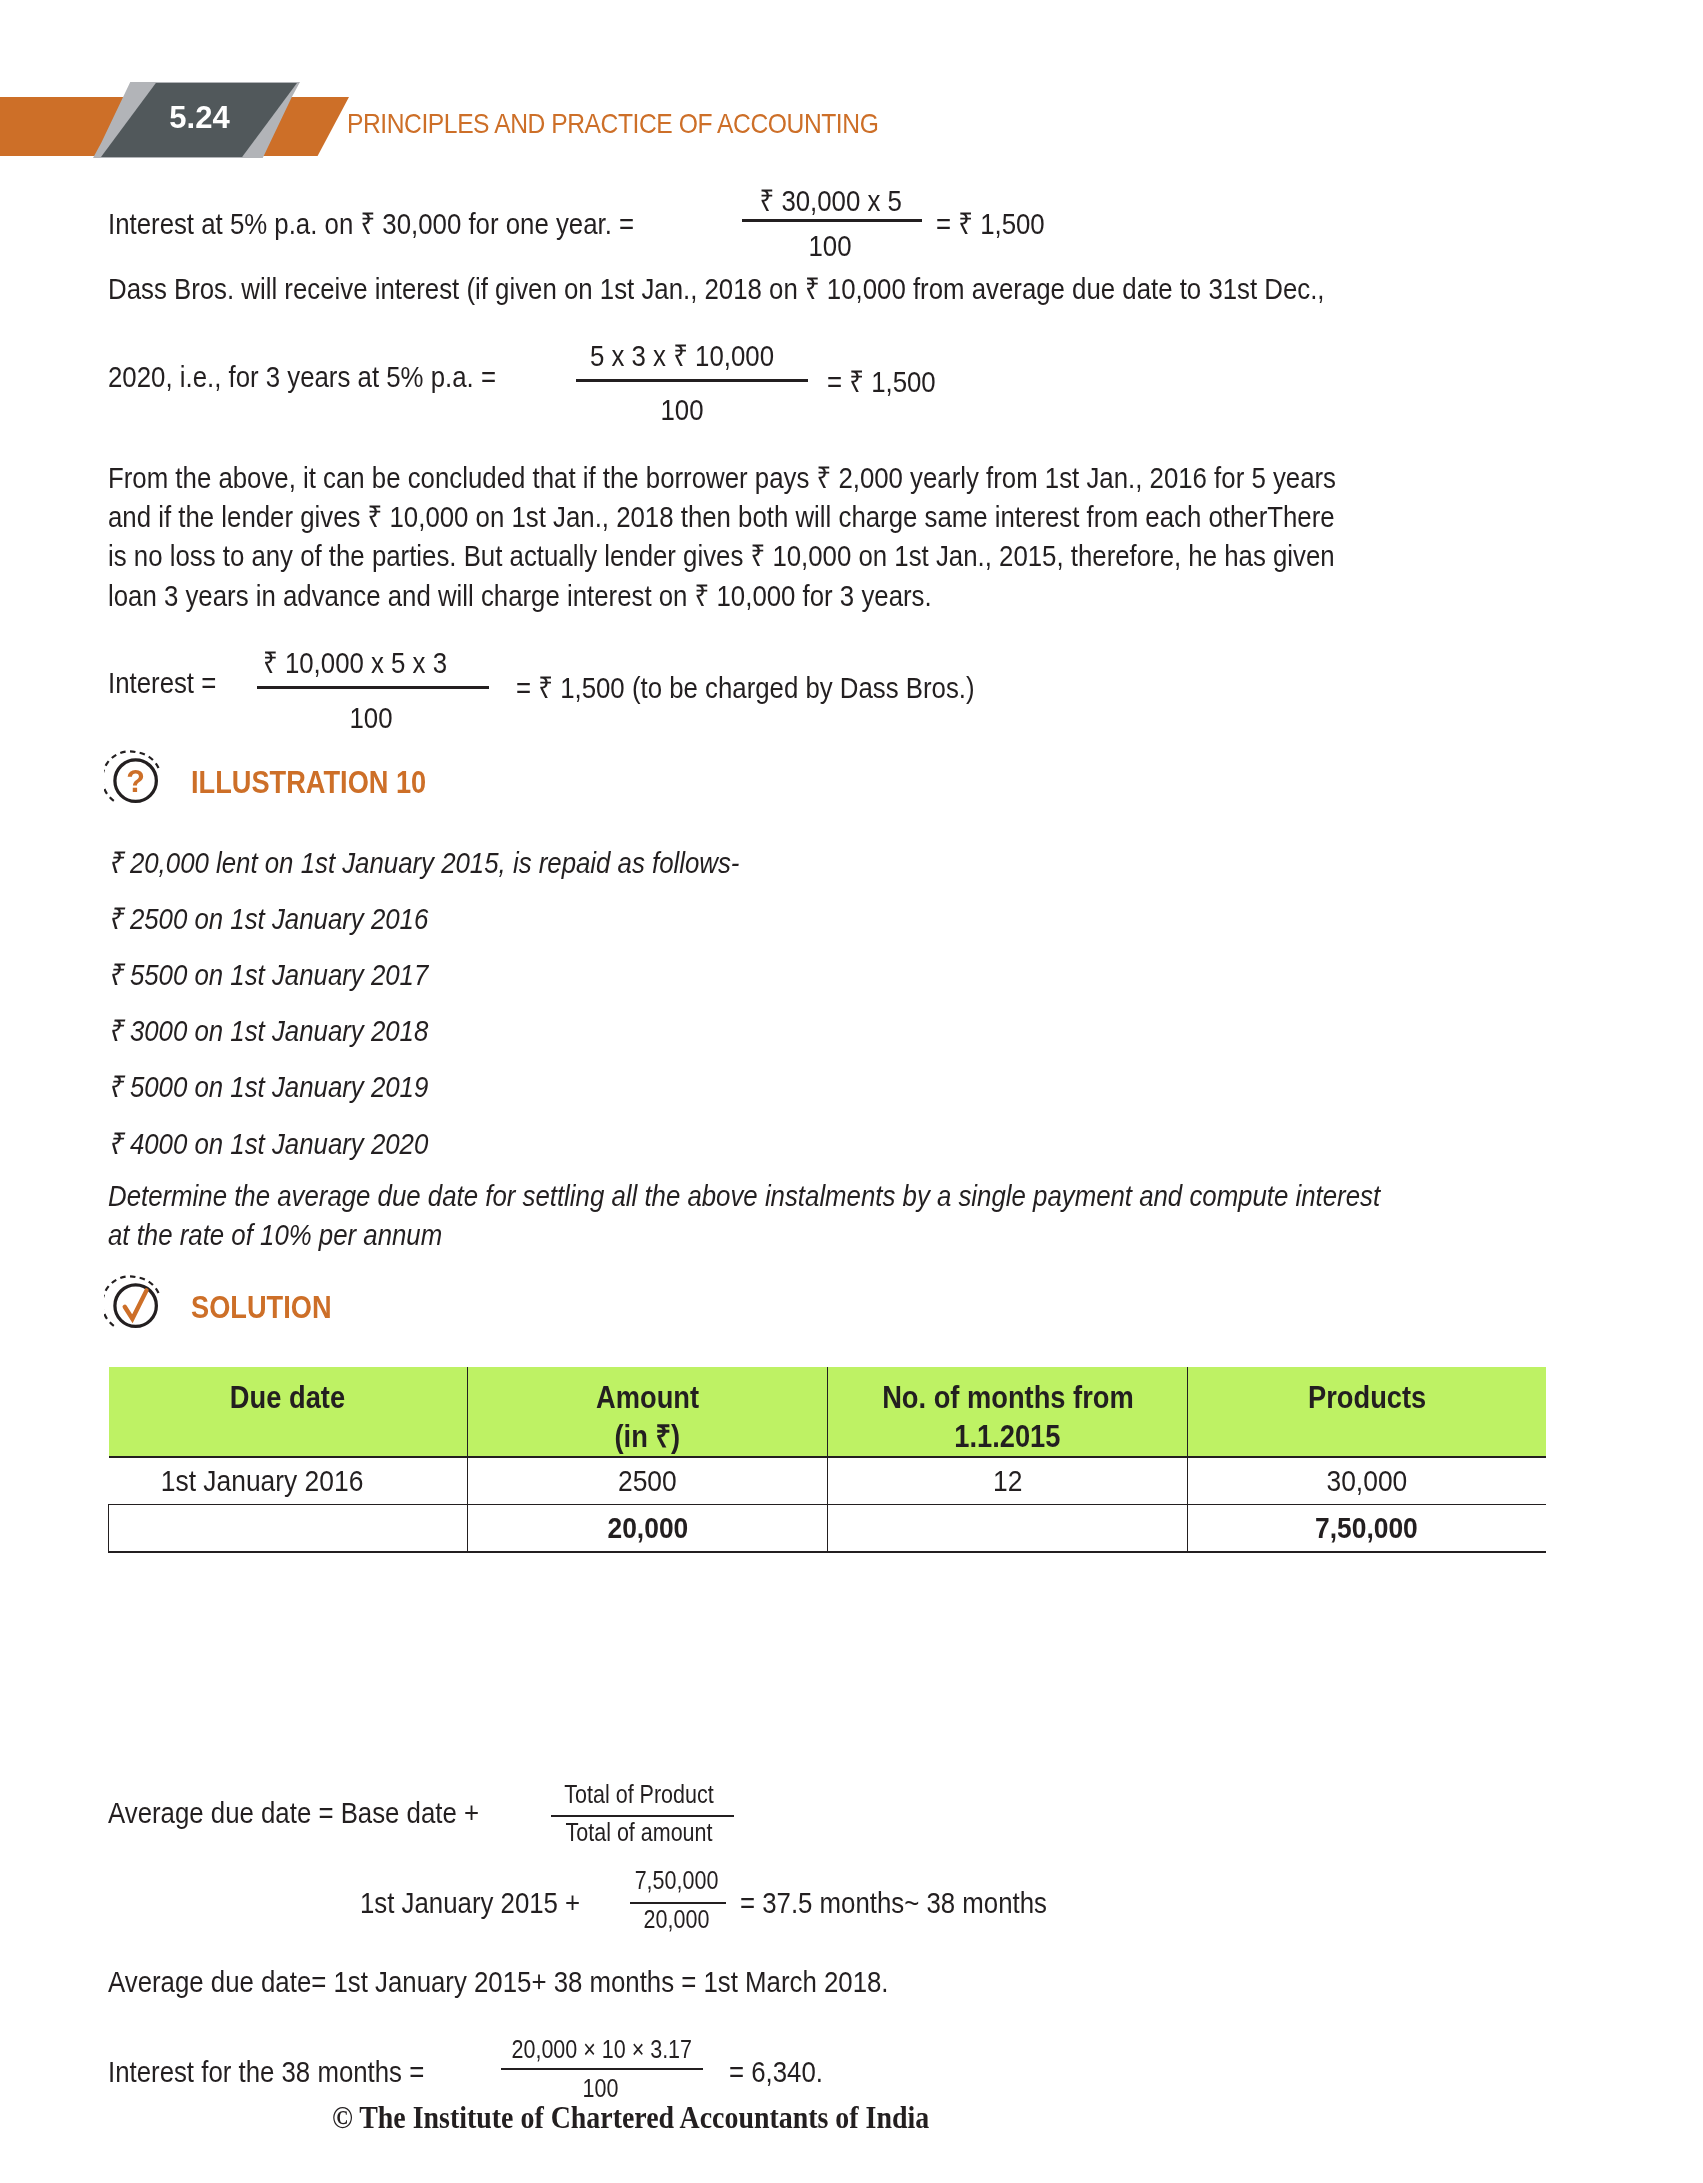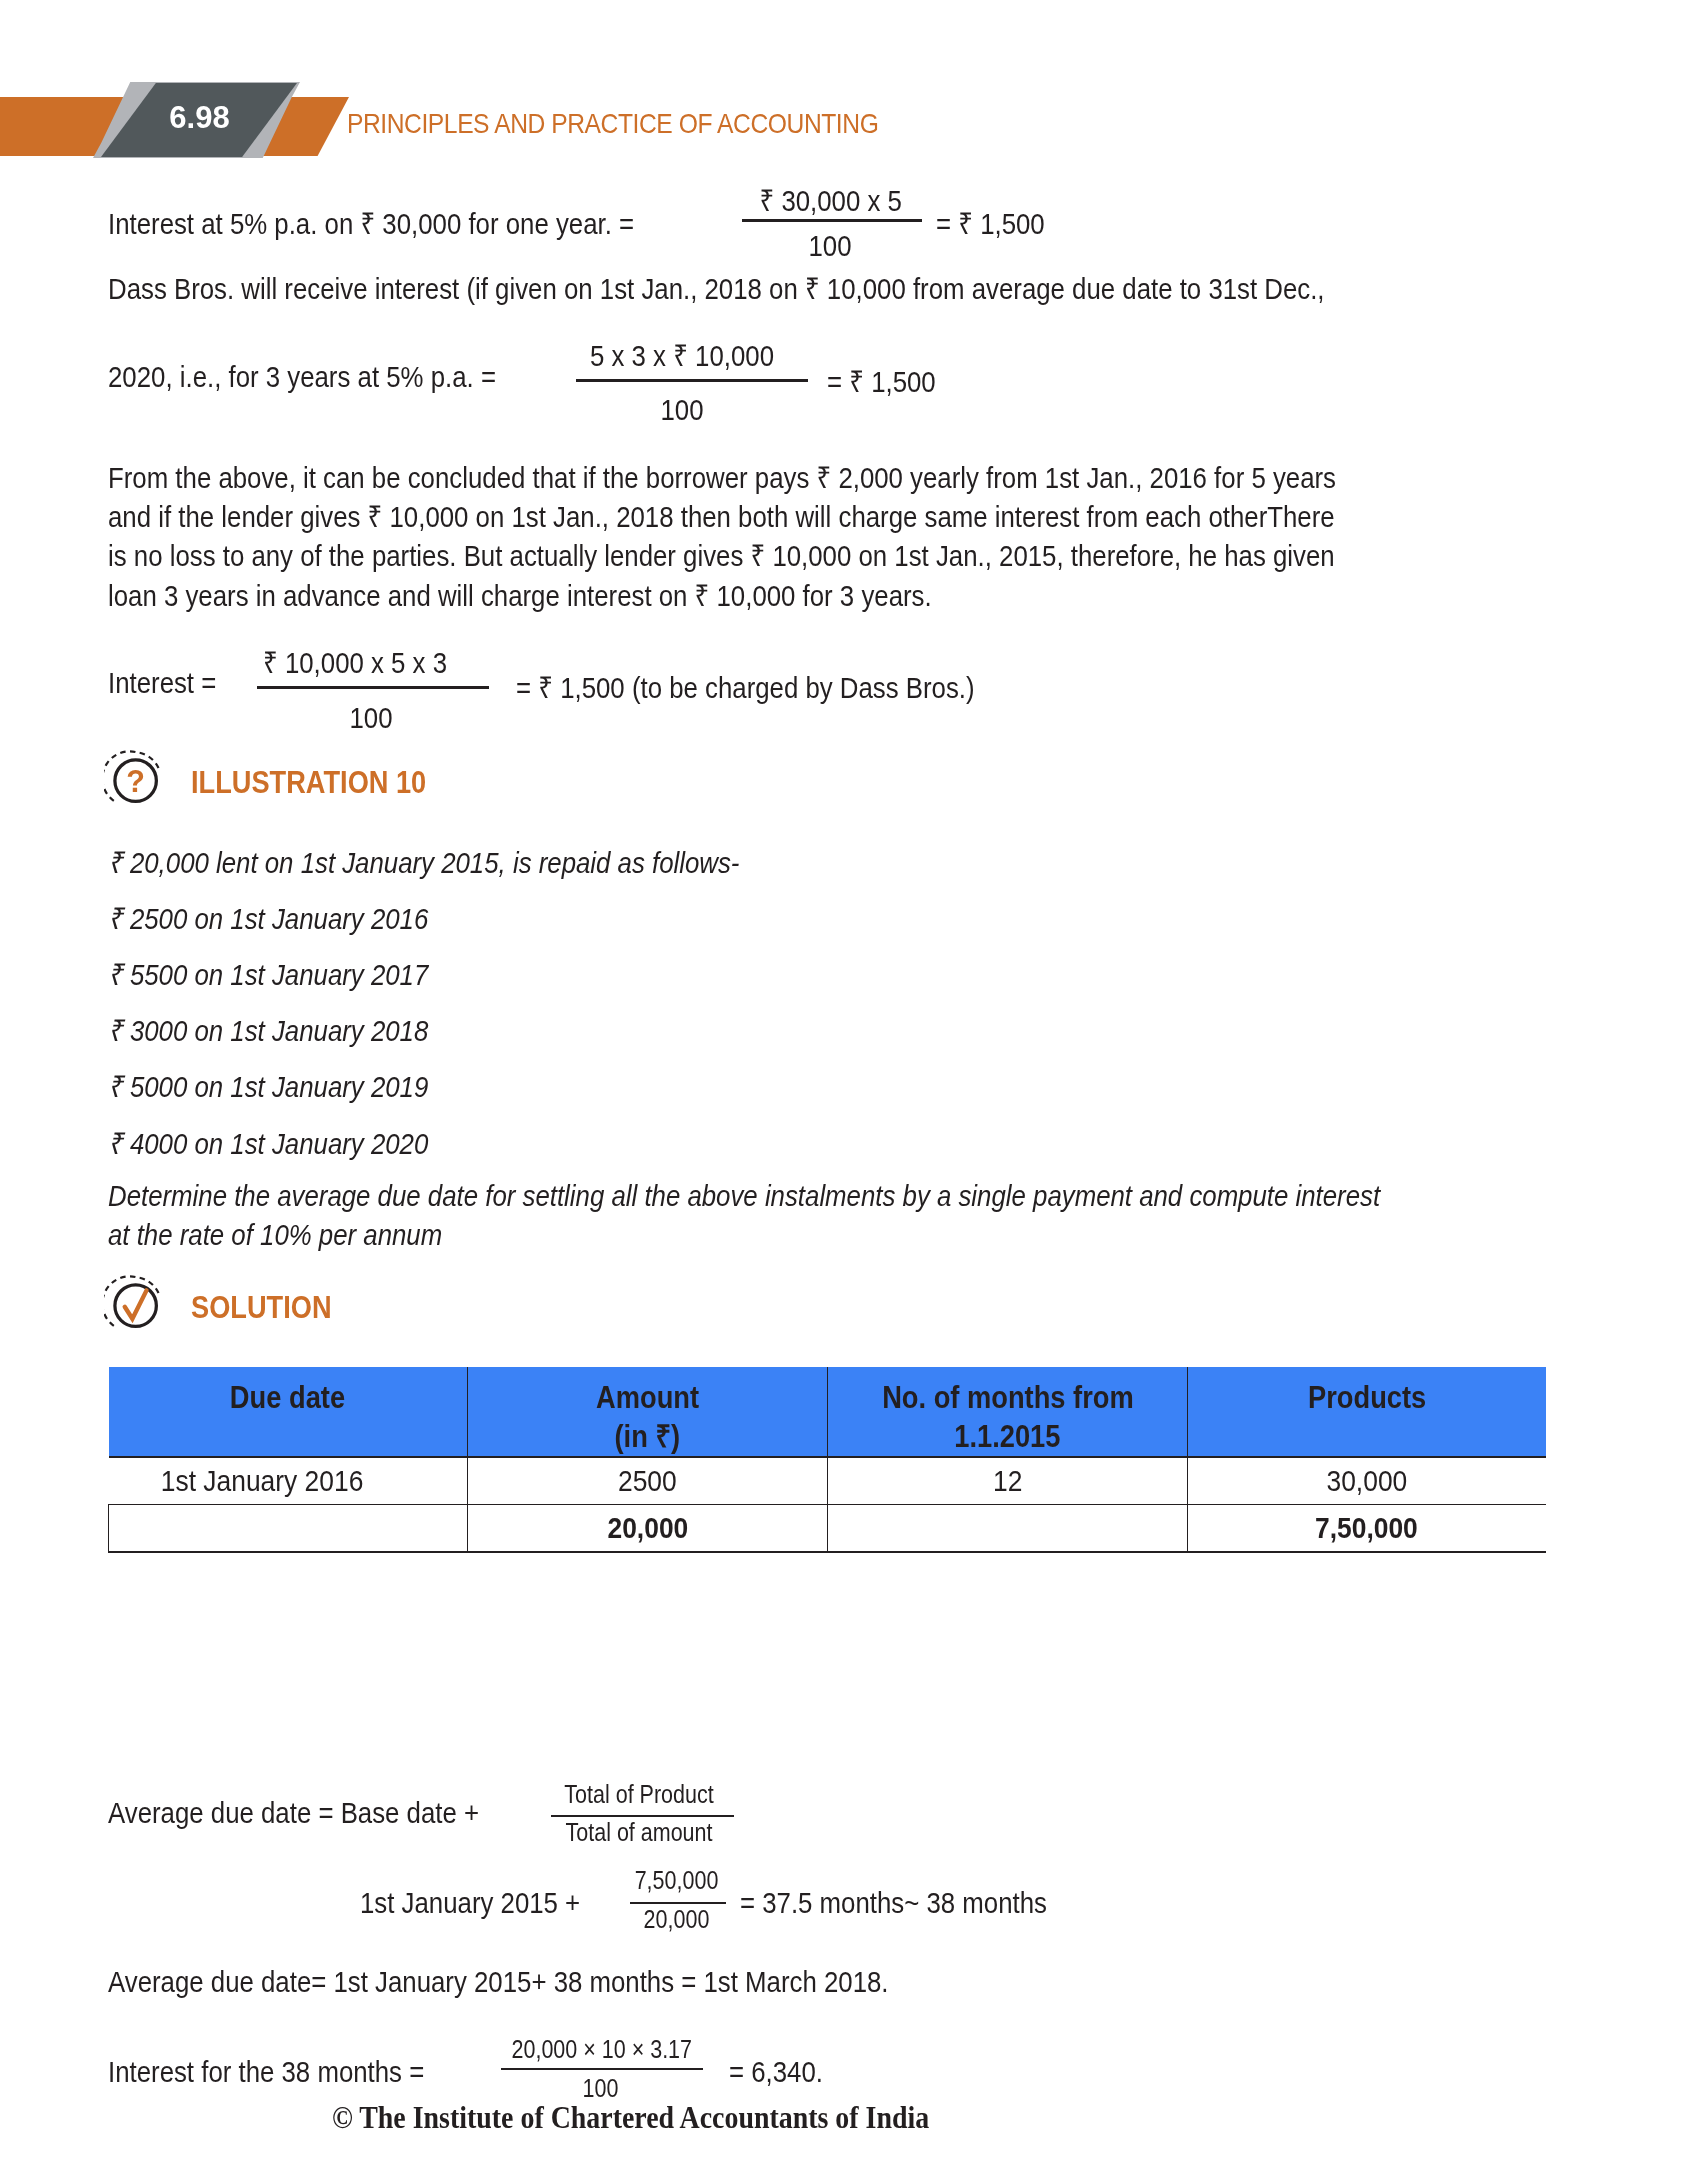--- a/index.html
+++ b/index.html
@@ -21,42 +21,42 @@
   .frac-line { height:2.7px; background:#231f20; }
   .frac-line.thin { height:1.6px; }
   .center { text-align:center; }
 
   
   .sec-icon { width:60px; height:60px; }
   .sec-head { font-size:32px; font-weight:bold; color:#cd6f28; transform:scaleX(0.85); transform-origin:left; white-space:nowrap; }
 
   
   .tbl { left:108px; top:1367px; width:1437px; border-collapse:collapse; table-layout:fixed; }
-  .tbl th { background:#3b82f6; font-size:31px; font-weight:bold; vertical-align:top;
+  .tbl th { background:#bef264; font-size:31px; font-weight:bold; vertical-align:top;
             padding:11px 5.5px 0 5.5px; height:76px; line-height:39px; border-left:1.1px solid #231f20; }
   .tbl th:first-child { border-left:none; }
   .tbl td { font-size:30px; height:46px; padding:0 5.5px; border-left:1.1px solid #231f20;
             border-top:1.6px solid #231f20; text-align:center; }
   .tbl td:first-child { border-left:none; text-align:left; padding-left:38px;margin-top:28px; }
   .tbl tr.hdr-row th { border-bottom:2.7px solid #231f20; }
   .tbl tr.total td { font-weight:bold; border-bottom:2.2px solid #231f20; }
   .tbl tr.total td:first-child { border-left:1.6px solid #231f20; }
   .tbl tr.total td:last-child { border-right:none; }
   .cell-inner { display:inline-block; transform:scaleX(0.88); }
 
   .footer { left:0; width:1703px; top:2100px; text-align:center; font-family:"Liberation Serif", serif;
             font-weight:bold; font-size:31px; transform:scaleX(0.9); padding-right:491px; box-sizing:border-box; }
 </style>
 </head>
 <body>
 
 <div class="abs hdr-bar"></div>
 <div class="abs hdr-shadow"></div>
 <div class="abs hdr-tab"></div>
-<div class="abs pg-num">6.98</div>
+<div class="abs pg-num">5.24</div>
 <div class="abs book-title">PRINCIPLES AND PRACTICE OF ACCOUNTING</div>
 
 <div class="abs txt" style="left:108px;top:202px;">Interest at 5% p.a. on ₹ 30,000 for one year.  =</div>
 <div class="abs txt center" style="left:748px;top:179px;width:164px;transform-origin:center;">₹ 30,000 x 5</div>
 <div class="abs frac-line" style="left:742px;top:219px;width:180px;"></div>
 <div class="abs txt center" style="left:748px;top:229px;width:164px;transform-origin:center;">100</div>
 <div class="abs txt" style="left:936px;top:202px;">= ₹ 1,500</div>
 
 <div class="abs txt" style="left:108px;top:267px;">Dass Bros. will receive interest (if given on 1st Jan., 2018 on ₹ 10,000 from average due date to 31st Dec.,</div>
 

